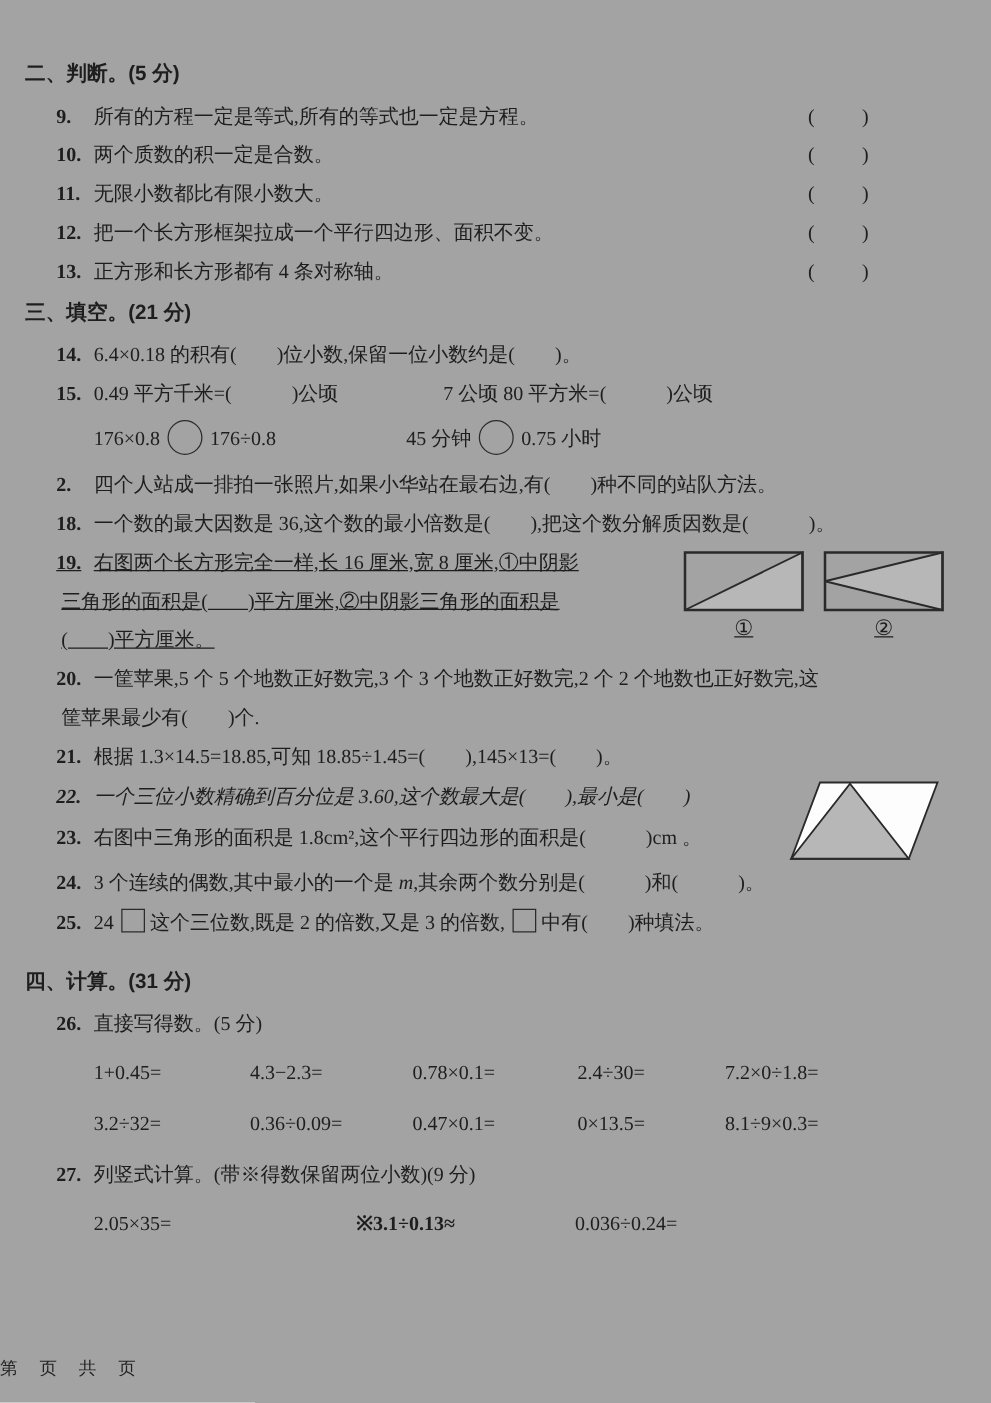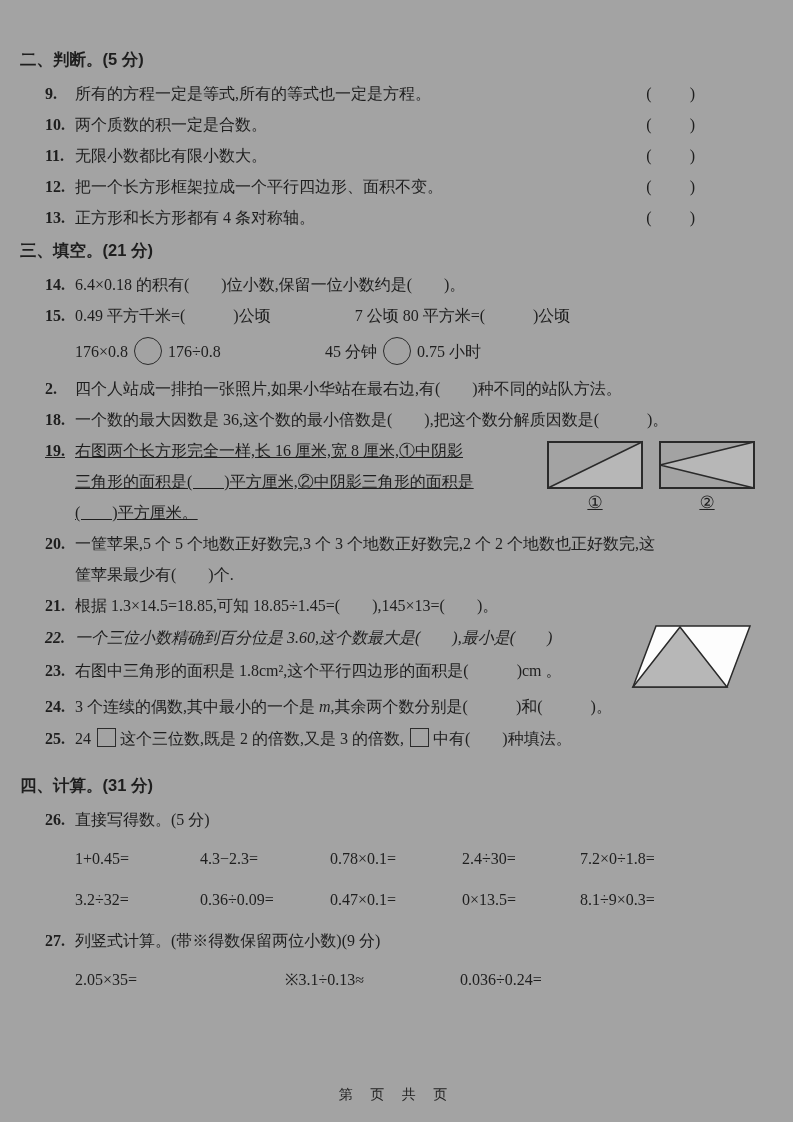--- a/index.html
+++ b/index.html
@@ -19,21 +19,21 @@
     font-family:"Liberation Sans","DejaVu Sans",sans-serif;
     font-weight:bold;font-size:16.5px;
     line-height:26px;margin:0 0 6px 0;
   }
   .sec{margin-bottom:4px;}
   .q,.jrow{display:flex;margin-left:25px;line-height:31px;}
   .qno{width:30px;flex:0 0 30px;font-weight:bold;}
   .qtext{flex:1;}
   .jmain{flex:1;display:flex;}
   .bracket{margin-right:60px;letter-spacing:2px;}
-  .cont-line{margin-left:55px;line-height:31px;}
+  .cont-line{margin-left:29px;line-height:31px;}
   
   .part2{display:inline-block;margin-left:84px;text-align:right;}
   
   .circle{
     display:inline-block;width:23px;height:23px;
     border:1.6px solid #2b2b2b;border-radius:50%;
     vertical-align:-6px;margin:0 2px;
   }
   .cmp-row{display:flex;margin-left:55px;line-height:42px;align-items:center;}
   .cmp-row .circle{width:26px;height:26px;vertical-align:-8px;margin:0 6px;}
@@ -65,26 +65,26 @@
   
   .calc-grid{
     display:grid;
     grid-template-columns:125px 130px 132px 118px auto;
     row-gap:15px;
     margin:10px 0 12px 55px;
     line-height:26px;
   }
   .vert-row{display:flex;margin:8px 0 0 55px;line-height:30px;}
   .v1{width:210px;}
-  .v2{width:175px;}
+  .v2{width:175px;font-weight:bold;}
   .v3{flex:1;}
   .q26-label,.q27-label{line-height:32px;}
   .footer{
     position:absolute;left:0;bottom:18px;width:100%;
-    text-align:center;font-size:14px;letter-spacing:7px;
+    text-align:left;font-size:14px;letter-spacing:7px;
     color:#222;
   }
   svg{display:block;}
 </style>
 </head>
 <body>
 
 <div class="page">
 
   <div class="sec">

